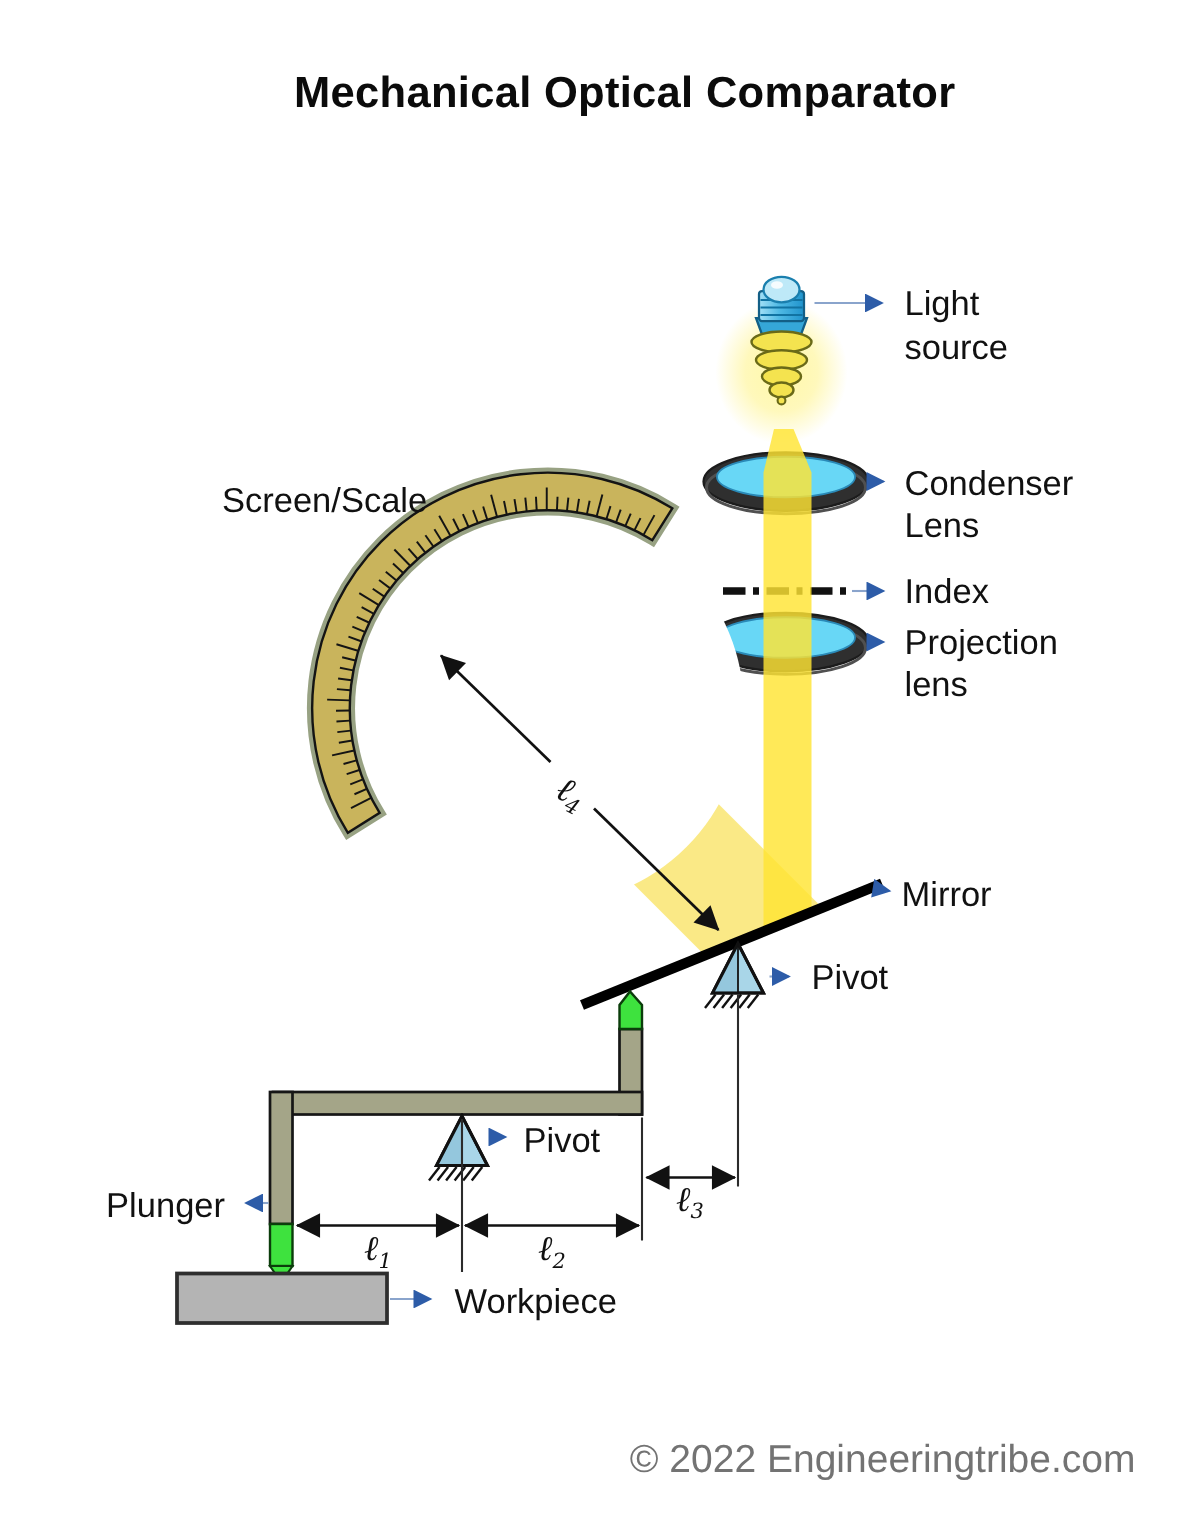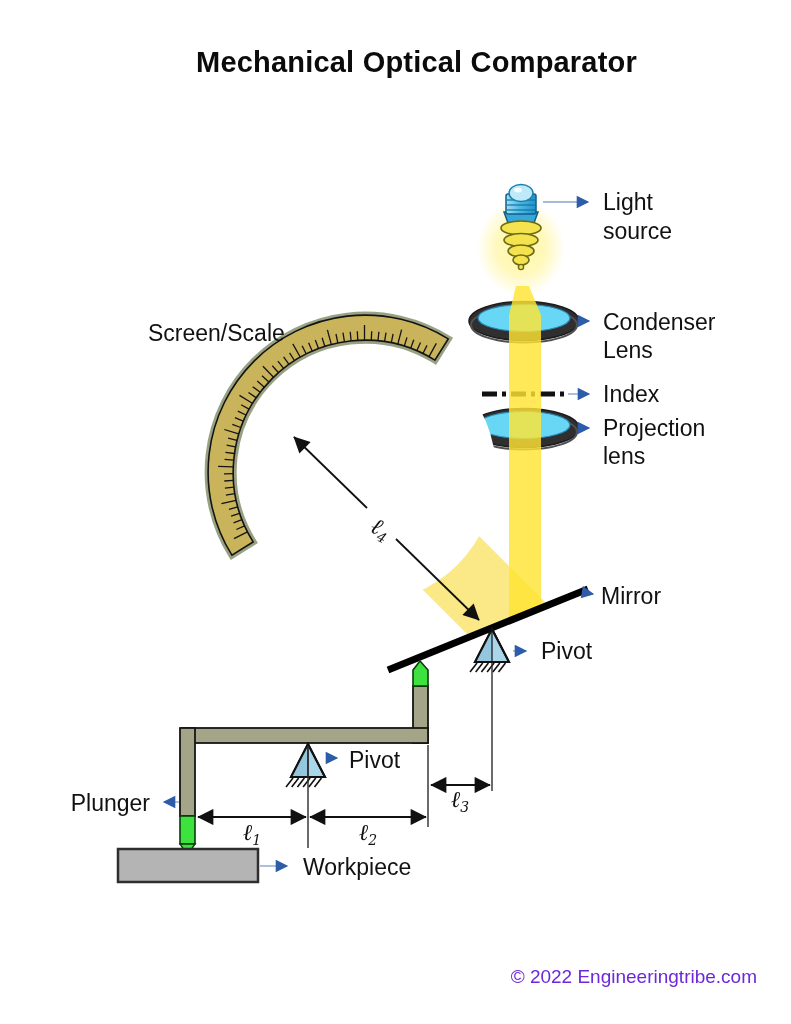--- a/index.html
+++ b/index.html
@@ -1,20 +1,20 @@
 <!DOCTYPE html>
 <html><head>
 <meta charset="utf-8">
 <style>
   html,body{margin:0;padding:0;background:#fff;}
   .canvas{position:relative;width:791px;height:1024px;background:#ffffff;overflow:hidden;
           font-family:"Liberation Sans",sans-serif;}
   .title{position:absolute;top:46px;left:0;width:791px;text-align:center;
          font-size:29px;font-weight:700;color:#0b0b0b;letter-spacing:0.2px;margin-left:21px;}
-  .copyright{position:absolute;right:34px;bottom:36px;font-size:19px;color:#6d28d9;}
+  .copyright{position:absolute;right:34px;bottom:36px;font-size:26px;color:#737373;}
   svg{position:absolute;top:0;left:0;}
   .lbl{font-family:"Liberation Sans",sans-serif;font-size:23px;fill:#111;}
   .ell{font-family:"DejaVu Serif",serif;font-style:italic;font-size:23px;fill:#111;}
   .ell .sub{font-size:14px;}
   .leader{stroke:#8aa4cc;stroke-width:1.4;fill:none;}
   .dim{stroke:#111;stroke-width:1.8;fill:none;}
   .ext{stroke:#2b2b2b;stroke-width:1.4;fill:none;}
 </style>
 </head>
 <body>

